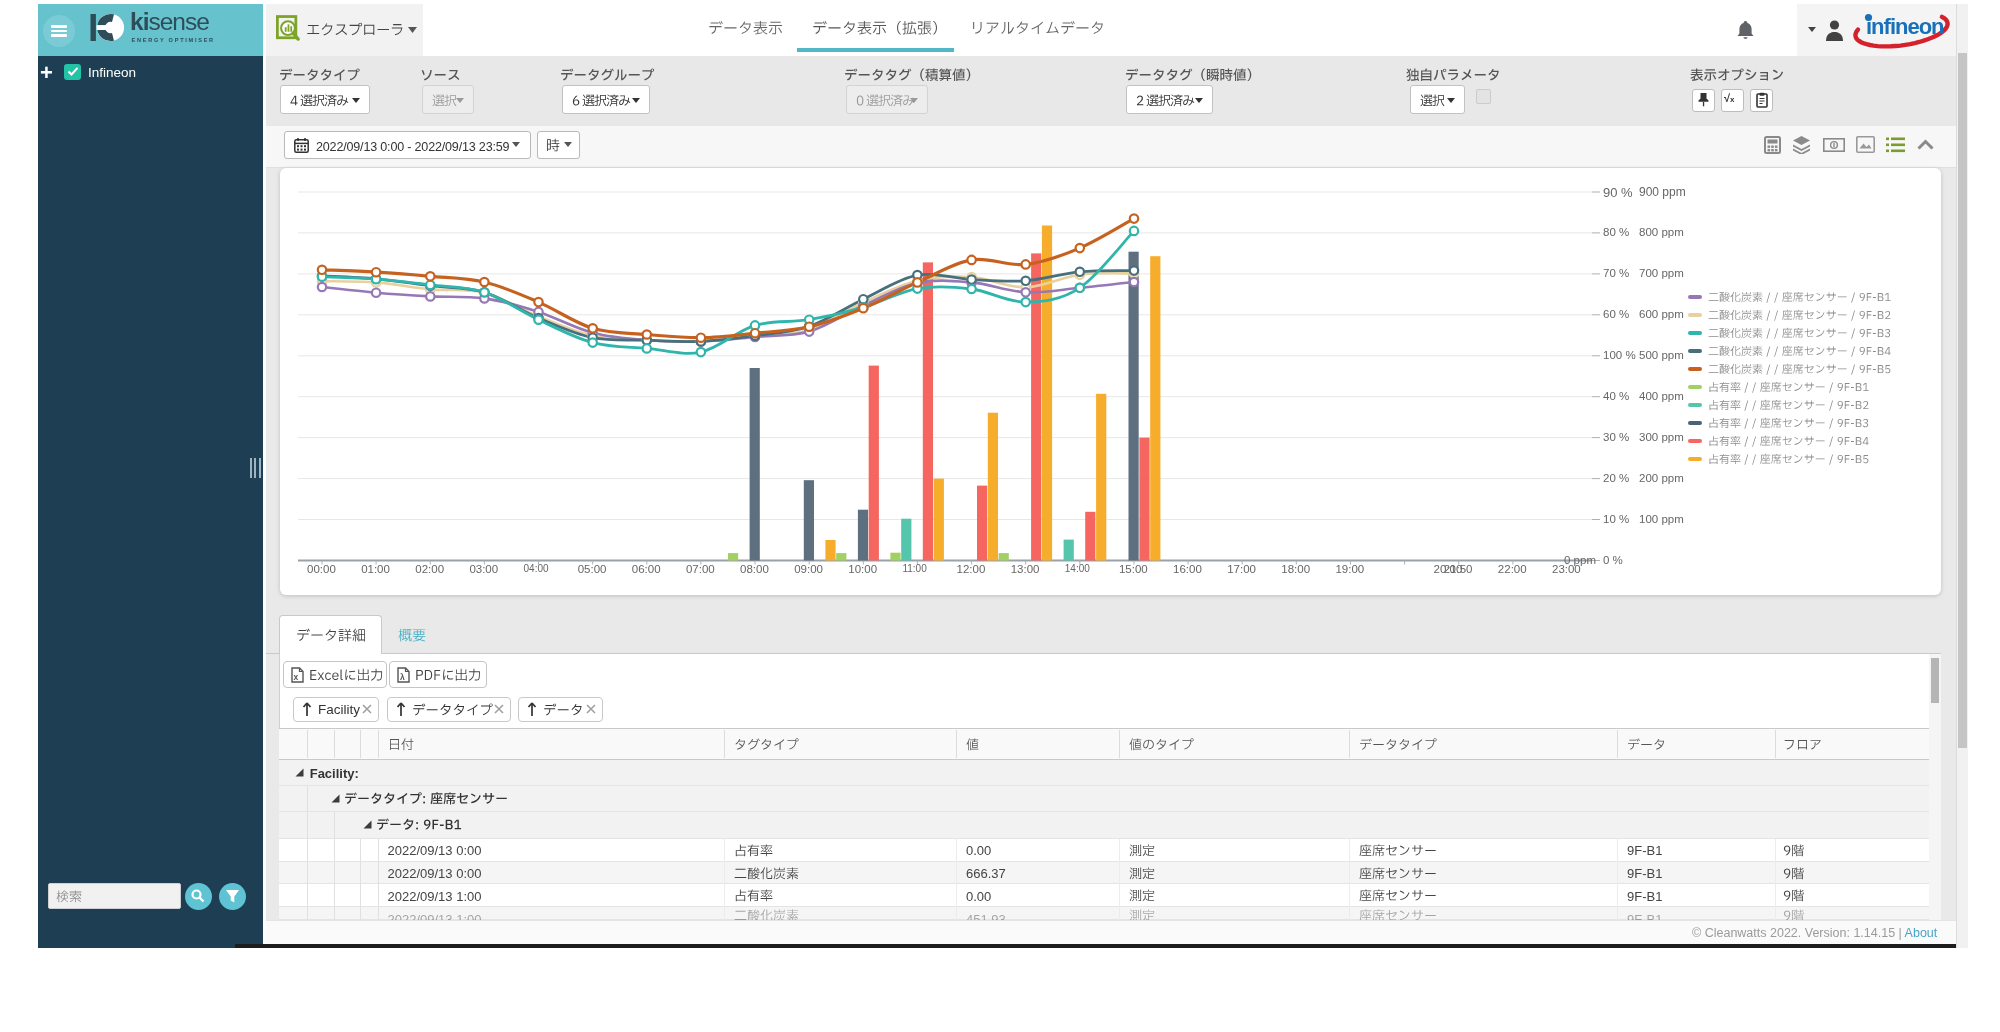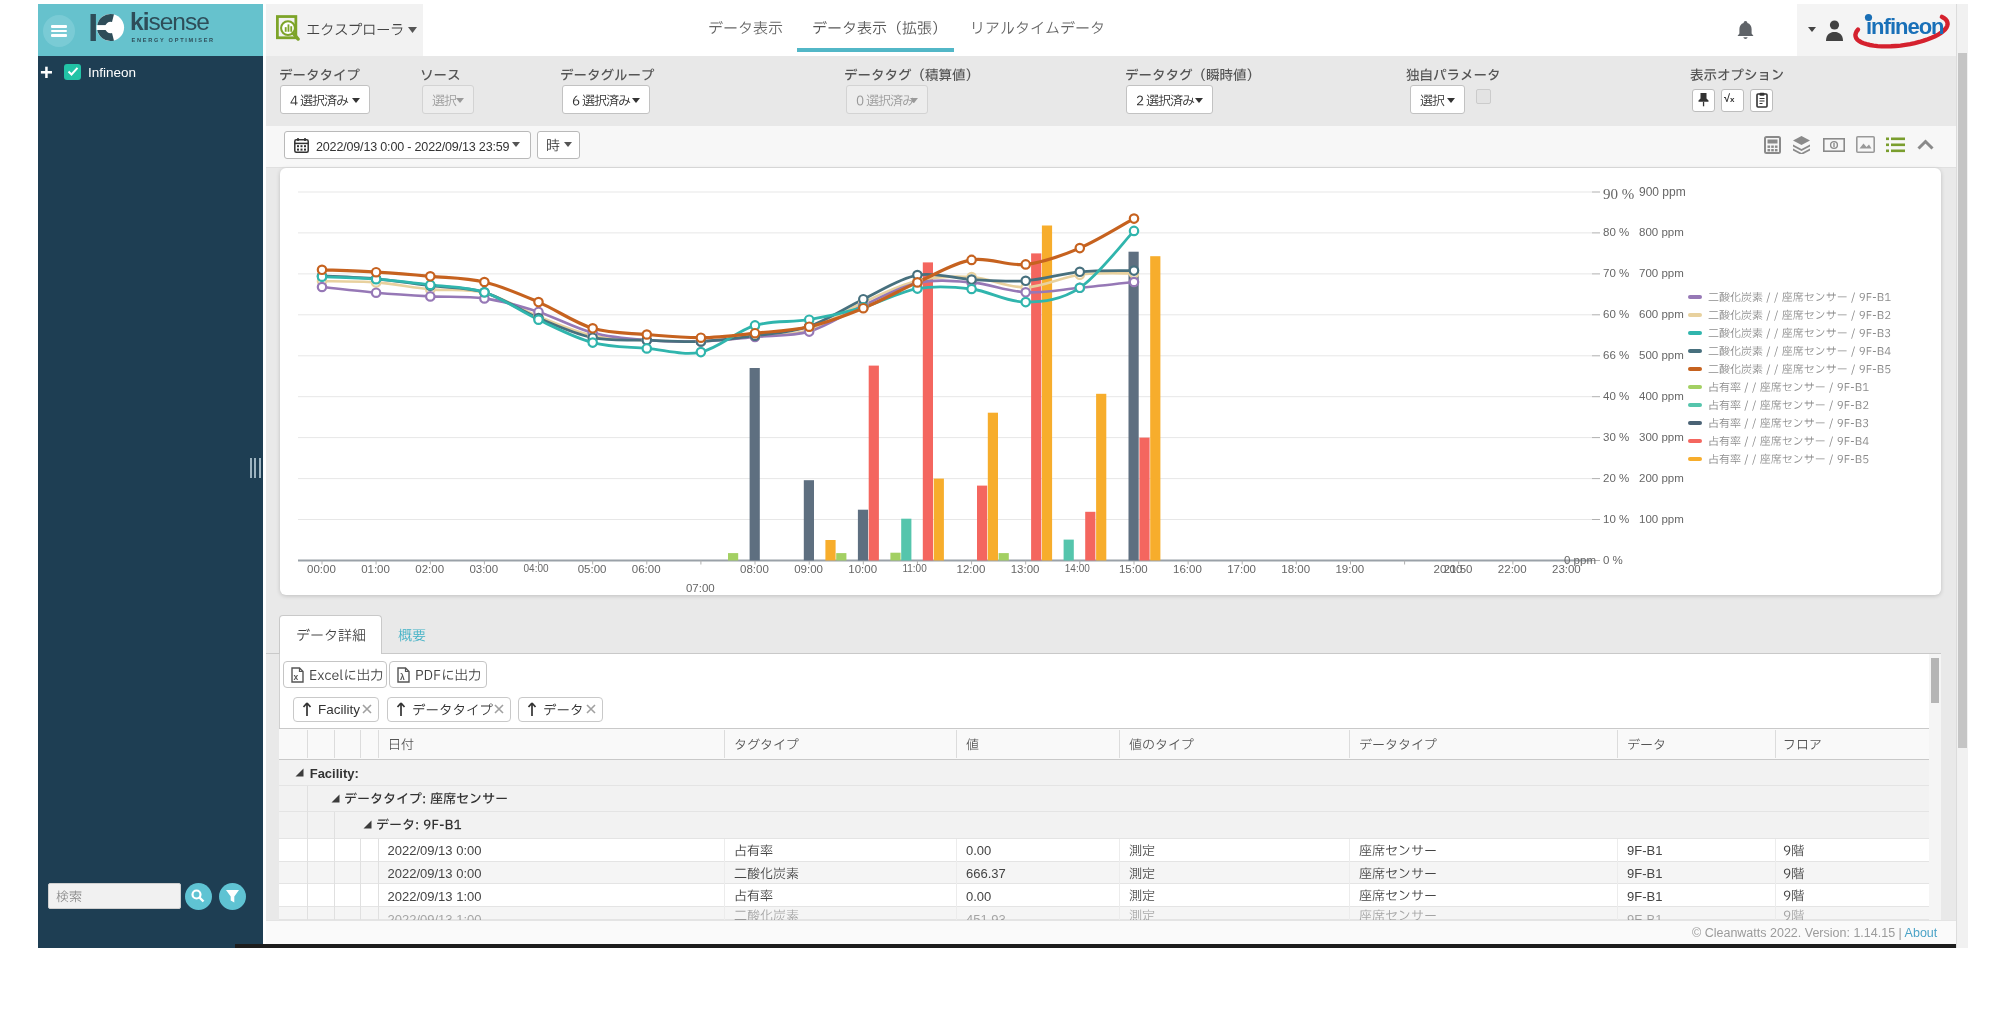--- a/index.html
+++ b/index.html
@@ -393,21 +393,21 @@
       <circle cx="799.8" cy="80.1" r="4.2" fill="#fff" stroke="#c6621f" stroke-width="2.2"></circle>
       <circle cx="854.0" cy="50.6" r="4.2" fill="#fff" stroke="#c6621f" stroke-width="2.2"></circle>
     </svg>
     <div style="position:absolute;left:307.0px;top:563px;font-family:'Liberation Sans', sans-serif;font-size:11.5px;font-weight:400;line-height:1.2;color:#666;white-space:nowrap;">00:00</div>
     <div style="position:absolute;left:361.13px;top:563px;font-family:'Liberation Sans', sans-serif;font-size:11.5px;font-weight:400;line-height:1.2;color:#666;white-space:nowrap;">01:00</div>
     <div style="position:absolute;left:415.26px;top:563px;font-family:'Liberation Sans', sans-serif;font-size:11.5px;font-weight:400;line-height:1.2;color:#666;white-space:nowrap;">02:00</div>
     <div style="position:absolute;left:469.39px;top:563px;font-family:'Liberation Sans', sans-serif;font-size:11.5px;font-weight:400;line-height:1.2;color:#666;white-space:nowrap;">03:00</div>
     <div style="position:absolute;left:523.52px;top:563px;font-family:'Liberation Sans', sans-serif;font-size:10px;font-weight:400;line-height:1.2;color:#666;white-space:nowrap;">04:00</div>
     <div style="position:absolute;left:577.6500000000001px;top:563px;font-family:'Liberation Sans', sans-serif;font-size:11.5px;font-weight:400;line-height:1.2;color:#666;white-space:nowrap;">05:00</div>
     <div style="position:absolute;left:631.78px;top:563px;font-family:'Liberation Sans', sans-serif;font-size:11.5px;font-weight:400;line-height:1.2;color:#666;white-space:nowrap;">06:00</div>
-    <div style="position:absolute;left:685.9100000000001px;top:582px;font-family:'Liberation Sans', sans-serif;font-size:11.5px;font-weight:400;line-height:1.2;color:#666;white-space:nowrap;">07:00</div>
+    <div style="position:absolute;left:685.9100000000001px;top:563px;font-family:'Liberation Sans', sans-serif;font-size:11.5px;font-weight:400;line-height:1.2;color:#666;white-space:nowrap;">07:00</div>
     <div style="position:absolute;left:740.04px;top:563px;font-family:'Liberation Sans', sans-serif;font-size:11.5px;font-weight:400;line-height:1.2;color:#666;white-space:nowrap;">08:00</div>
     <div style="position:absolute;left:794.1700000000001px;top:563px;font-family:'Liberation Sans', sans-serif;font-size:11.5px;font-weight:400;line-height:1.2;color:#666;white-space:nowrap;">09:00</div>
     <div style="position:absolute;left:848.3000000000001px;top:563px;font-family:'Liberation Sans', sans-serif;font-size:11.5px;font-weight:400;line-height:1.2;color:#666;white-space:nowrap;">10:00</div>
     <div style="position:absolute;left:902.4300000000001px;top:563px;font-family:'Liberation Sans', sans-serif;font-size:10px;font-weight:400;line-height:1.2;color:#666;white-space:nowrap;">11:00</div>
     <div style="position:absolute;left:956.5600000000001px;top:563px;font-family:'Liberation Sans', sans-serif;font-size:11.5px;font-weight:400;line-height:1.2;color:#666;white-space:nowrap;">12:00</div>
     <div style="position:absolute;left:1010.69px;top:563px;font-family:'Liberation Sans', sans-serif;font-size:11.5px;font-weight:400;line-height:1.2;color:#666;white-space:nowrap;">13:00</div>
     <div style="position:absolute;left:1064.8200000000002px;top:563px;font-family:'Liberation Sans', sans-serif;font-size:10px;font-weight:400;line-height:1.2;color:#666;white-space:nowrap;">14:00</div>
     <div style="position:absolute;left:1118.95px;top:563px;font-family:'Liberation Sans', sans-serif;font-size:11.5px;font-weight:400;line-height:1.2;color:#666;white-space:nowrap;">15:00</div>
     <div style="position:absolute;left:1173.08px;top:563px;font-family:'Liberation Sans', sans-serif;font-size:11.5px;font-weight:400;line-height:1.2;color:#666;white-space:nowrap;">16:00</div>
     <div style="position:absolute;left:1227.21px;top:563px;font-family:'Liberation Sans', sans-serif;font-size:11.5px;font-weight:400;line-height:1.2;color:#666;white-space:nowrap;">17:00</div>
@@ -420,29 +420,29 @@
     <div style="position:absolute;left:1603px;top:554.0px;font-family:'Liberation Sans', sans-serif;font-size:11.5px;font-weight:400;line-height:1.2;color:#666;white-space:nowrap;">0 %</div>
     <div style="position:absolute;left:1564px;top:554.0px;font-family:'Liberation Sans', sans-serif;font-size:11.5px;font-weight:400;line-height:1.2;color:#666;white-space:nowrap;">0 ppm</div>
     <div style="position:absolute;left:1603px;top:513.05px;font-family:'Liberation Sans', sans-serif;font-size:11.5px;font-weight:400;line-height:1.2;color:#666;white-space:nowrap;">10 %</div>
     <div style="position:absolute;left:1639px;top:513.05px;font-family:'Liberation Sans', sans-serif;font-size:11.5px;font-weight:400;line-height:1.2;color:#666;white-space:nowrap;">100 ppm</div>
     <div style="position:absolute;left:1603px;top:472.1px;font-family:'Liberation Sans', sans-serif;font-size:11.5px;font-weight:400;line-height:1.2;color:#666;white-space:nowrap;">20 %</div>
     <div style="position:absolute;left:1639px;top:472.1px;font-family:'Liberation Sans', sans-serif;font-size:11.5px;font-weight:400;line-height:1.2;color:#666;white-space:nowrap;">200 ppm</div>
     <div style="position:absolute;left:1603px;top:431.15px;font-family:'Liberation Sans', sans-serif;font-size:11.5px;font-weight:400;line-height:1.2;color:#666;white-space:nowrap;">30 %</div>
     <div style="position:absolute;left:1639px;top:431.15px;font-family:'Liberation Sans', sans-serif;font-size:11.5px;font-weight:400;line-height:1.2;color:#666;white-space:nowrap;">300 ppm</div>
     <div style="position:absolute;left:1603px;top:390.20000000000005px;font-family:'Liberation Sans', sans-serif;font-size:11.5px;font-weight:400;line-height:1.2;color:#666;white-space:nowrap;">40 %</div>
     <div style="position:absolute;left:1639px;top:390.20000000000005px;font-family:'Liberation Sans', sans-serif;font-size:11.5px;font-weight:400;line-height:1.2;color:#666;white-space:nowrap;">400 ppm</div>
-    <div style="position:absolute;left:1603px;top:349.25px;font-family:'Liberation Sans', sans-serif;font-size:11.5px;font-weight:400;line-height:1.2;color:#666;white-space:nowrap;">66 %</div>
+    <div style="position:absolute;left:1603px;top:349.25px;font-family:'Liberation Sans', sans-serif;font-size:11.5px;font-weight:400;line-height:1.2;color:#666;white-space:nowrap;">100 %</div>
     <div style="position:absolute;left:1639px;top:349.25px;font-family:'Liberation Sans', sans-serif;font-size:11.5px;font-weight:400;line-height:1.2;color:#666;white-space:nowrap;">500 ppm</div>
     <div style="position:absolute;left:1603px;top:308.3px;font-family:'Liberation Sans', sans-serif;font-size:11.5px;font-weight:400;line-height:1.2;color:#666;white-space:nowrap;">60 %</div>
     <div style="position:absolute;left:1639px;top:308.3px;font-family:'Liberation Sans', sans-serif;font-size:11.5px;font-weight:400;line-height:1.2;color:#666;white-space:nowrap;">600 ppm</div>
     <div style="position:absolute;left:1603px;top:267.35px;font-family:'Liberation Sans', sans-serif;font-size:11.5px;font-weight:400;line-height:1.2;color:#666;white-space:nowrap;">70 %</div>
     <div style="position:absolute;left:1639px;top:267.35px;font-family:'Liberation Sans', sans-serif;font-size:11.5px;font-weight:400;line-height:1.2;color:#666;white-space:nowrap;">700 ppm</div>
     <div style="position:absolute;left:1603px;top:226.40000000000003px;font-family:'Liberation Sans', sans-serif;font-size:11.5px;font-weight:400;line-height:1.2;color:#666;white-space:nowrap;">80 %</div>
     <div style="position:absolute;left:1639px;top:226.40000000000003px;font-family:'Liberation Sans', sans-serif;font-size:11.5px;font-weight:400;line-height:1.2;color:#666;white-space:nowrap;">800 ppm</div>
-    <div style="position:absolute;left:1603px;top:185.45000000000005px;font-family:Liberation Serif, serif;font-size:15px;font-weight:400;line-height:1.2;color:#666;white-space:nowrap;">90 %</div>
+    <div style="position:absolute;left:1603px;top:185.45000000000005px;font-family:Liberation Sans, sans-serif;font-size:13px;font-weight:400;line-height:1.2;color:#666;white-space:nowrap;">90 %</div>
     <div style="position:absolute;left:1639px;top:185.45000000000005px;font-family:'Liberation Sans', sans-serif;font-size:12px;font-weight:400;line-height:1.2;color:#666;white-space:nowrap;">900 ppm</div>
     <div style="position:absolute;left:1688px;top:295px;width:14px;height:3.6px;background:#9678b6;border-radius:2px;"></div>
     <svg style="position:absolute;left:1708.0px;top:288.9px;overflow:visible" width="183.2" height="15.9">
       <path transform="translate(0,12.1)" d="M9.7 -8V-7.3H1.3V-8ZM10.4 -1.1V-0.3H0.6V-1.1Z M16.1 -7.1Q16.3 -7.1 16.8 -7.1Q17.4 -8.1 17.9 -9.3L18.5 -9.2Q18.1 -8 17.5 -7.1Q19.2 -7.2 20.3 -7.4Q19.8 -8 19.3 -8.6L19.7 -8.9Q20.2 -8.5 20.6 -7.9Q21.1 -7.3 21.5 -6.7L21 -6.3L20.6 -6.9Q20.1 -6.8 19.6 -6.7V-5.3Q19.6 -5 19.7 -5Q19.8 -4.9 20 -4.9H20.9V-6L21.5 -5.8V-4.9Q21.5 -4.6 21.3 -4.5Q21.2 -4.3 20.9 -4.3H19.9Q19.4 -4.3 19.2 -4.5Q19 -4.7 19 -5.2V-6.7L18.2 -6.6Q18.1 -5.7 17.7 -5.1Q17.3 -4.4 16.4 -3.9L16 -4.4Q16.8 -4.8 17.2 -5.3Q17.5 -5.8 17.6 -6.5L16.4 -6.5L16.1 -6.5ZM16 -8.2H14.6V-6.9H15.7V0.1H12.5V0.9H11.8V-6.9H13V-8.2H11.5V-8.8H16ZM14 -8.2H13.5V-6.9H14ZM13 -6.3H12.5V-3.4Q12.8 -3.9 12.9 -4.6Q13 -5.2 13 -6.2ZM14.7 -3.5Q14 -3.5 14 -4.2V-6.3H13.5Q13.5 -5 13.4 -4.2Q13.2 -3.4 12.8 -2.8L12.5 -3.1V-2.3H15.1V-3.5ZM15.1 -4V-6.3H14.6V-4.4Q14.6 -4.2 14.6 -4.1Q14.7 -4 14.9 -4ZM21.4 0.9Q19.9 0.3 18.9 -0.5Q17.8 0.3 16 0.9L15.8 0.3Q17.4 -0.2 18.4 -0.9Q17.6 -1.6 17.1 -2.3Q16.7 -1.9 16.3 -1.7L15.9 -2.1Q17.3 -3.1 18 -4.6L18.6 -4.4Q18.4 -4 18.1 -3.5H20.9V-3Q20.4 -1.7 19.4 -0.9Q20.4 -0.2 21.7 0.3ZM18.9 -1.3Q19.7 -2 20.2 -2.9H17.7Q17.5 -2.7 17.5 -2.7Q18.1 -1.9 18.9 -1.3ZM12.5 -1.7V-0.5H15.1V-1.7Z M26.2 -9Q25.8 -7.6 25.1 -6.4V0.8H24.3V-5.4Q23.6 -4.4 22.8 -3.8L22.3 -4.4Q23.5 -5.4 24.3 -6.5Q25 -7.6 25.5 -9.3ZM31.6 -2.8 32.3 -2.6V-0.2Q32.3 0.2 32.1 0.3Q31.9 0.5 31.5 0.5H28.9Q28.1 0.5 27.7 0.2Q27.4 -0.1 27.4 -0.9V-9.2H28.1V-5.2Q29.2 -5.6 30.1 -6.2Q31.1 -6.8 31.8 -7.5L32.3 -6.9Q31.5 -6.3 30.4 -5.6Q29.3 -4.9 28.1 -4.4V-0.9Q28.1 -0.5 28.3 -0.3Q28.5 -0.2 29 -0.2H31.6Z M42.1 -8.9H42.8V-6.8H34.2V-8.9H34.9V-7.4H38.1V-9.2H38.8V-7.4H42.1ZM43.3 -5.2H35.1V-4.5Q35.1 -2.7 34.9 -1.5Q34.6 -0.2 34 0.8L33.4 0.3Q34 -0.6 34.2 -1.7Q34.4 -2.8 34.4 -4.5V-5.9H43.3ZM39.6 -3.1Q39.6 -2.4 40 -1.8Q40.3 -1.2 41.2 -0.7Q42 -0.3 43.4 0.2L43.1 0.8Q41.2 0.2 40.3 -0.5Q39.4 -1.3 39.3 -2.2H39.2Q39.1 -1.3 38.2 -0.5Q37.3 0.2 35.5 0.8L35.2 0.2Q36.6 -0.3 37.4 -0.7Q38.2 -1.2 38.5 -1.8Q38.9 -2.4 38.9 -3.1V-4.7H39.6ZM40.9 -2.1Q41.3 -2.5 41.6 -3.1Q42 -3.7 42.1 -4.3L42.8 -4.1Q42.6 -3.5 42.2 -2.8Q41.9 -2.2 41.5 -1.7ZM35.7 -2Q36.1 -2.4 36.5 -3Q36.8 -3.6 37 -4.2L37.7 -3.9Q37.4 -3.3 37.1 -2.7Q36.7 -2.1 36.2 -1.6Z M49.8 -5.4H54.5V-4.8H49.9Q48.9 -4 48 -3.4Q48.6 -3.1 49 -2.8Q50.3 -3.6 51.5 -4.7L52 -4.3Q50.7 -3.1 49.2 -2.3Q51.1 -2.4 52.7 -2.5Q52.4 -2.8 51.9 -3.2L52.3 -3.6Q53.4 -2.8 54.3 -1.7L53.8 -1.4Q53.5 -1.7 53.2 -2Q51.3 -1.8 49.8 -1.8V0.8H49.1V-1.7Q46.7 -1.6 44.8 -1.6L44.7 -2.2Q46.6 -2.2 48 -2.3Q48.1 -2.3 48.2 -2.4Q48.3 -2.4 48.4 -2.5Q47.2 -3.2 45.9 -3.9L46.3 -4.4Q46.9 -4 47.4 -3.8Q48.3 -4.3 48.9 -4.8H44.5V-5.4H49.1V-6.3H45.2V-6.9H49.1V-7.8H44.8V-8.3H49.1V-9.2H49.8V-8.3H54.1V-7.8H49.8V-6.9H53.6V-6.3H49.8ZM51.3 -1.3Q52.9 -0.7 54.3 0.1L54 0.6Q52.7 -0.1 50.9 -0.8ZM44.7 0Q46.4 -0.6 47.5 -1.3L47.9 -0.9Q46.9 -0.1 45.1 0.6Z M59.2 1.7H58.4L61.4 -8.5H62.2Z M66.9 1.7H66.2L69.2 -8.5H70Z M75.8 -7.7V-6.1Q75.8 -3.7 75.6 -2.1Q75.3 -0.5 74.8 0.7L74.2 0.1Q74.7 -0.9 74.9 -2.3Q75.1 -3.8 75.1 -6.1V-8.3H79.2V-9.3H80V-8.3H84.2V-7.7ZM80.3 -2V-0.3H84.2V0.3H75.7V-0.3H79.6V-2H76.3V-2.7H79.6V-7.1H80.3V-2.7H83.8V-2ZM78 -6.8V-6.5Q78 -5.7 77.8 -5L77.8 -5L77.9 -5.1Q78 -5.2 78.1 -5.2Q78.2 -5.2 78.3 -5.1L79.4 -3.8L78.9 -3.4L77.8 -4.8Q77.8 -4.8 77.7 -4.8Q77.7 -4.8 77.7 -4.7Q77.2 -4 76.4 -3.3L76 -3.8Q76.8 -4.4 77.1 -5Q77.4 -5.6 77.4 -6.5V-6.8ZM82.6 -6.8V-6.5Q82.6 -5.7 82.3 -5L82.4 -5L82.5 -5.1Q82.6 -5.2 82.7 -5.2Q82.7 -5.2 82.8 -5.1L84.1 -3.8L83.7 -3.3L82.3 -4.8Q82.2 -4.8 82.2 -4.7Q82 -4.3 81.7 -4Q81.4 -3.7 80.9 -3.3L80.5 -3.9Q81.3 -4.5 81.6 -5Q81.9 -5.6 81.9 -6.5V-6.8Z M91 -8.4H95.2V-7.7H86.8V-5.4Q86.8 -1.4 85.7 0.7L85.2 0.2Q85.6 -0.8 85.9 -2.2Q86.1 -3.6 86.1 -5.4V-8.4H90.2V-9.2H91ZM93.3 -7.3V-6.2H95.2V-5.6H93.3V-3.9H91.4V-2.9H94.4V-0.3Q94.4 -0 94.3 0.1Q94.1 0.3 93.8 0.3H92.5L92.4 -0.3H93.8V-2.3H91.4V0.9H90.7V-2.3H88.4V0.4H87.8V-2.9H90.7V-3.9H88.8V-5.6H87.2V-6.2H88.8V-7.3H89.5V-6.2H92.7V-7.3ZM89.5 -4.5H92.7V-5.6H89.5Z M99.9 -1.9Q99.9 -1.3 100.2 -1Q100.5 -0.7 101.2 -0.7H105.1V0H101.2Q100.1 0 99.6 -0.5Q99.2 -0.9 99.2 -1.9V-5.2L96.7 -4.8L96.6 -5.5L99.2 -5.9V-8.6H99.9V-6L105.5 -6.9L105.6 -6.2Q105.2 -5.1 104.4 -4.2Q103.6 -3.4 102.4 -2.6L101.9 -3.3Q103 -3.9 103.6 -4.6Q104.3 -5.2 104.8 -6L99.9 -5.3Z M111.8 -5.6Q110.2 -6.7 108.4 -7.5L108.8 -8.2Q110.6 -7.3 112.2 -6.3ZM108.5 -1Q110.4 -1.3 111.8 -2Q113.2 -2.7 114.1 -3.9Q115.1 -5 115.8 -6.8L116.5 -6.3Q115.4 -3.7 113.6 -2.2Q111.7 -0.7 108.7 -0.2Z M127.9 -6.5V-5.7H125.8V-4.8Q125.8 -2.7 124.8 -1.5Q123.8 -0.3 121.8 0.3L121.5 -0.5Q122.7 -0.8 123.5 -1.3Q124.3 -1.9 124.7 -2.7Q125 -3.5 125 -4.8V-5.7H121.4V-3.1H120.6V-5.7H118.6V-6.5H120.6V-8.6H121.4V-6.5H125V-8.7H125.8V-6.5Z M138.6 -3.8H129.8V-4.6H138.6Z M144 1.7H143.2L146.2 -8.5H147Z M152.8 0Q153.7 -0.7 154.3 -1.3Q154.9 -1.9 155.3 -2.6Q155.7 -3.3 155.9 -4.2L155.9 -4.2Q155.2 -3.1 153.9 -3.1Q153.3 -3.1 152.7 -3.4Q152.2 -3.7 151.9 -4.2Q151.6 -4.8 151.6 -5.5Q151.6 -6.3 151.9 -6.9Q152.2 -7.5 152.8 -7.9Q153.4 -8.2 154.2 -8.2Q155 -8.2 155.6 -7.8Q156.3 -7.5 156.6 -6.8Q156.9 -6.1 156.9 -5.1Q156.9 -4 156.5 -3Q156.1 -2 155.4 -1.2Q154.7 -0.5 154 0ZM155.9 -5.6V-5.7Q155.9 -6.5 155.5 -7Q155 -7.4 154.2 -7.4Q153.4 -7.4 153 -7Q152.5 -6.5 152.5 -5.7V-5.6Q152.5 -4.7 153 -4.3Q153.4 -3.8 154.2 -3.8Q155.1 -3.8 155.5 -4.3Q155.9 -4.7 155.9 -5.6Z M159.7 -3.7V0H158.8V-8.1H163.5V-7.2H159.7V-4.5H163.2V-3.7Z M167.9 -3H164.9V-4H167.9Z M169.8 0V-8.1H173.1Q174.1 -8.1 174.7 -7.5Q175.3 -6.9 175.3 -6Q175.3 -5.2 174.9 -4.8Q174.5 -4.4 174 -4.3V-4.2Q174.3 -4.2 174.7 -4Q175 -3.8 175.3 -3.4Q175.5 -2.9 175.5 -2.3Q175.5 -1.7 175.3 -1.1Q175 -0.6 174.5 -0.3Q174.1 0 173.5 0ZM173 -4.6Q173.6 -4.6 173.9 -4.9Q174.3 -5.2 174.3 -5.7V-6.1Q174.3 -6.6 173.9 -6.9Q173.6 -7.2 173 -7.2H170.8V-4.6ZM173.2 -0.8Q173.8 -0.8 174.2 -1.1Q174.5 -1.5 174.5 -2.1V-2.5Q174.5 -3.1 174.2 -3.4Q173.8 -3.8 173.2 -3.8H170.8V-0.8Z M182.6 -0.8V0H177.3V-0.8H179.6V-7.4H179.5L177.4 -5.5L176.9 -6.1L179 -8.1H180.5V-0.8Z" fill="#8a8a8a"></path>
     </svg>
     <div style="position:absolute;left:1688px;top:313px;width:14px;height:3.6px;background:#e8d19e;border-radius:2px;"></div>
     <svg style="position:absolute;left:1708.0px;top:306.9px;overflow:visible" width="183.2" height="15.9">
       <path transform="translate(0,12.1)" d="M9.7 -8V-7.3H1.3V-8ZM10.4 -1.1V-0.3H0.6V-1.1Z M16.1 -7.1Q16.3 -7.1 16.8 -7.1Q17.4 -8.1 17.9 -9.3L18.5 -9.2Q18.1 -8 17.5 -7.1Q19.2 -7.2 20.3 -7.4Q19.8 -8 19.3 -8.6L19.7 -8.9Q20.2 -8.5 20.6 -7.9Q21.1 -7.3 21.5 -6.7L21 -6.3L20.6 -6.9Q20.1 -6.8 19.6 -6.7V-5.3Q19.6 -5 19.7 -5Q19.8 -4.9 20 -4.9H20.9V-6L21.5 -5.8V-4.9Q21.5 -4.6 21.3 -4.5Q21.2 -4.3 20.9 -4.3H19.9Q19.4 -4.3 19.2 -4.5Q19 -4.7 19 -5.2V-6.7L18.2 -6.6Q18.1 -5.7 17.7 -5.1Q17.3 -4.4 16.4 -3.9L16 -4.4Q16.8 -4.8 17.2 -5.3Q17.5 -5.8 17.6 -6.5L16.4 -6.5L16.1 -6.5ZM16 -8.2H14.6V-6.9H15.7V0.1H12.5V0.9H11.8V-6.9H13V-8.2H11.5V-8.8H16ZM14 -8.2H13.5V-6.9H14ZM13 -6.3H12.5V-3.4Q12.8 -3.9 12.9 -4.6Q13 -5.2 13 -6.2ZM14.7 -3.5Q14 -3.5 14 -4.2V-6.3H13.5Q13.5 -5 13.4 -4.2Q13.2 -3.4 12.8 -2.8L12.5 -3.1V-2.3H15.1V-3.5ZM15.1 -4V-6.3H14.6V-4.4Q14.6 -4.2 14.6 -4.1Q14.7 -4 14.9 -4ZM21.4 0.9Q19.9 0.3 18.9 -0.5Q17.8 0.3 16 0.9L15.8 0.3Q17.4 -0.2 18.4 -0.9Q17.6 -1.6 17.1 -2.3Q16.7 -1.9 16.3 -1.7L15.9 -2.1Q17.3 -3.1 18 -4.6L18.6 -4.4Q18.4 -4 18.1 -3.5H20.9V-3Q20.4 -1.7 19.4 -0.9Q20.4 -0.2 21.7 0.3ZM18.9 -1.3Q19.7 -2 20.2 -2.9H17.7Q17.5 -2.7 17.5 -2.7Q18.1 -1.9 18.9 -1.3ZM12.5 -1.7V-0.5H15.1V-1.7Z M26.2 -9Q25.8 -7.6 25.1 -6.4V0.8H24.3V-5.4Q23.6 -4.4 22.8 -3.8L22.3 -4.4Q23.5 -5.4 24.3 -6.5Q25 -7.6 25.5 -9.3ZM31.6 -2.8 32.3 -2.6V-0.2Q32.3 0.2 32.1 0.3Q31.9 0.5 31.5 0.5H28.9Q28.1 0.5 27.7 0.2Q27.4 -0.1 27.4 -0.9V-9.2H28.1V-5.2Q29.2 -5.6 30.1 -6.2Q31.1 -6.8 31.8 -7.5L32.3 -6.9Q31.5 -6.3 30.4 -5.6Q29.3 -4.9 28.1 -4.4V-0.9Q28.1 -0.5 28.3 -0.3Q28.5 -0.2 29 -0.2H31.6Z M42.1 -8.9H42.8V-6.8H34.2V-8.9H34.9V-7.4H38.1V-9.2H38.8V-7.4H42.1ZM43.3 -5.2H35.1V-4.5Q35.1 -2.7 34.9 -1.5Q34.6 -0.2 34 0.8L33.4 0.3Q34 -0.6 34.2 -1.7Q34.4 -2.8 34.4 -4.5V-5.9H43.3ZM39.6 -3.1Q39.6 -2.4 40 -1.8Q40.3 -1.2 41.2 -0.7Q42 -0.3 43.4 0.2L43.1 0.8Q41.2 0.2 40.3 -0.5Q39.4 -1.3 39.3 -2.2H39.2Q39.1 -1.3 38.2 -0.5Q37.3 0.2 35.5 0.8L35.2 0.2Q36.6 -0.3 37.4 -0.7Q38.2 -1.2 38.5 -1.8Q38.9 -2.4 38.9 -3.1V-4.7H39.6ZM40.9 -2.1Q41.3 -2.5 41.6 -3.1Q42 -3.7 42.1 -4.3L42.8 -4.1Q42.6 -3.5 42.2 -2.8Q41.9 -2.2 41.5 -1.7ZM35.7 -2Q36.1 -2.4 36.5 -3Q36.8 -3.6 37 -4.2L37.7 -3.9Q37.4 -3.3 37.1 -2.7Q36.7 -2.1 36.2 -1.6Z M49.8 -5.4H54.5V-4.8H49.9Q48.9 -4 48 -3.4Q48.6 -3.1 49 -2.8Q50.3 -3.6 51.5 -4.7L52 -4.3Q50.7 -3.1 49.2 -2.3Q51.1 -2.4 52.7 -2.5Q52.4 -2.8 51.9 -3.2L52.3 -3.6Q53.4 -2.8 54.3 -1.7L53.8 -1.4Q53.5 -1.7 53.2 -2Q51.3 -1.8 49.8 -1.8V0.8H49.1V-1.7Q46.7 -1.6 44.8 -1.6L44.7 -2.2Q46.6 -2.2 48 -2.3Q48.1 -2.3 48.2 -2.4Q48.3 -2.4 48.4 -2.5Q47.2 -3.2 45.9 -3.9L46.3 -4.4Q46.9 -4 47.4 -3.8Q48.3 -4.3 48.9 -4.8H44.5V-5.4H49.1V-6.3H45.2V-6.9H49.1V-7.8H44.8V-8.3H49.1V-9.2H49.8V-8.3H54.1V-7.8H49.8V-6.9H53.6V-6.3H49.8ZM51.3 -1.3Q52.9 -0.7 54.3 0.1L54 0.6Q52.7 -0.1 50.9 -0.8ZM44.7 0Q46.4 -0.6 47.5 -1.3L47.9 -0.9Q46.9 -0.1 45.1 0.6Z M59.2 1.7H58.4L61.4 -8.5H62.2Z M66.9 1.7H66.2L69.2 -8.5H70Z M75.8 -7.7V-6.1Q75.8 -3.7 75.6 -2.1Q75.3 -0.5 74.8 0.7L74.2 0.1Q74.7 -0.9 74.9 -2.3Q75.1 -3.8 75.1 -6.1V-8.3H79.2V-9.3H80V-8.3H84.2V-7.7ZM80.3 -2V-0.3H84.2V0.3H75.7V-0.3H79.6V-2H76.3V-2.7H79.6V-7.1H80.3V-2.7H83.8V-2ZM78 -6.8V-6.5Q78 -5.7 77.8 -5L77.8 -5L77.9 -5.1Q78 -5.2 78.1 -5.2Q78.2 -5.2 78.3 -5.1L79.4 -3.8L78.9 -3.4L77.8 -4.8Q77.8 -4.8 77.7 -4.8Q77.7 -4.8 77.7 -4.7Q77.2 -4 76.4 -3.3L76 -3.8Q76.8 -4.4 77.1 -5Q77.4 -5.6 77.4 -6.5V-6.8ZM82.6 -6.8V-6.5Q82.6 -5.7 82.3 -5L82.4 -5L82.5 -5.1Q82.6 -5.2 82.7 -5.2Q82.7 -5.2 82.8 -5.1L84.1 -3.8L83.7 -3.3L82.3 -4.8Q82.2 -4.8 82.2 -4.7Q82 -4.3 81.7 -4Q81.4 -3.7 80.9 -3.3L80.5 -3.9Q81.3 -4.5 81.6 -5Q81.9 -5.6 81.9 -6.5V-6.8Z M91 -8.4H95.2V-7.7H86.8V-5.4Q86.8 -1.4 85.7 0.7L85.2 0.2Q85.6 -0.8 85.9 -2.2Q86.1 -3.6 86.1 -5.4V-8.4H90.2V-9.2H91ZM93.3 -7.3V-6.2H95.2V-5.6H93.3V-3.9H91.4V-2.9H94.4V-0.3Q94.4 -0 94.3 0.1Q94.1 0.3 93.8 0.3H92.5L92.4 -0.3H93.8V-2.3H91.4V0.9H90.7V-2.3H88.4V0.4H87.8V-2.9H90.7V-3.9H88.8V-5.6H87.2V-6.2H88.8V-7.3H89.5V-6.2H92.7V-7.3ZM89.5 -4.5H92.7V-5.6H89.5Z M99.9 -1.9Q99.9 -1.3 100.2 -1Q100.5 -0.7 101.2 -0.7H105.1V0H101.2Q100.1 0 99.6 -0.5Q99.2 -0.9 99.2 -1.9V-5.2L96.7 -4.8L96.6 -5.5L99.2 -5.9V-8.6H99.9V-6L105.5 -6.9L105.6 -6.2Q105.2 -5.1 104.4 -4.2Q103.6 -3.4 102.4 -2.6L101.9 -3.3Q103 -3.9 103.6 -4.6Q104.3 -5.2 104.8 -6L99.9 -5.3Z M111.8 -5.6Q110.2 -6.7 108.4 -7.5L108.8 -8.2Q110.6 -7.3 112.2 -6.3ZM108.5 -1Q110.4 -1.3 111.8 -2Q113.2 -2.7 114.1 -3.9Q115.1 -5 115.8 -6.8L116.5 -6.3Q115.4 -3.7 113.6 -2.2Q111.7 -0.7 108.7 -0.2Z M127.9 -6.5V-5.7H125.8V-4.8Q125.8 -2.7 124.8 -1.5Q123.8 -0.3 121.8 0.3L121.5 -0.5Q122.7 -0.8 123.5 -1.3Q124.3 -1.9 124.7 -2.7Q125 -3.5 125 -4.8V-5.7H121.4V-3.1H120.6V-5.7H118.6V-6.5H120.6V-8.6H121.4V-6.5H125V-8.7H125.8V-6.5Z M138.6 -3.8H129.8V-4.6H138.6Z M144 1.7H143.2L146.2 -8.5H147Z M152.8 0Q153.7 -0.7 154.3 -1.3Q154.9 -1.9 155.3 -2.6Q155.7 -3.3 155.9 -4.2L155.9 -4.2Q155.2 -3.1 153.9 -3.1Q153.3 -3.1 152.7 -3.4Q152.2 -3.7 151.9 -4.2Q151.6 -4.8 151.6 -5.5Q151.6 -6.3 151.9 -6.9Q152.2 -7.5 152.8 -7.9Q153.4 -8.2 154.2 -8.2Q155 -8.2 155.6 -7.8Q156.3 -7.5 156.6 -6.8Q156.9 -6.1 156.9 -5.1Q156.9 -4 156.5 -3Q156.1 -2 155.4 -1.2Q154.7 -0.5 154 0ZM155.9 -5.6V-5.7Q155.9 -6.5 155.5 -7Q155 -7.4 154.2 -7.4Q153.4 -7.4 153 -7Q152.5 -6.5 152.5 -5.7V-5.6Q152.5 -4.7 153 -4.3Q153.4 -3.8 154.2 -3.8Q155.1 -3.8 155.5 -4.3Q155.9 -4.7 155.9 -5.6Z M159.7 -3.7V0H158.8V-8.1H163.5V-7.2H159.7V-4.5H163.2V-3.7Z M167.9 -3H164.9V-4H167.9Z M169.8 0V-8.1H173.1Q174.1 -8.1 174.7 -7.5Q175.3 -6.9 175.3 -6Q175.3 -5.2 174.9 -4.8Q174.5 -4.4 174 -4.3V-4.2Q174.3 -4.2 174.7 -4Q175 -3.8 175.3 -3.4Q175.5 -2.9 175.5 -2.3Q175.5 -1.7 175.3 -1.1Q175 -0.6 174.5 -0.3Q174.1 0 173.5 0ZM173 -4.6Q173.6 -4.6 173.9 -4.9Q174.3 -5.2 174.3 -5.7V-6.1Q174.3 -6.6 173.9 -6.9Q173.6 -7.2 173 -7.2H170.8V-4.6ZM173.2 -0.8Q173.8 -0.8 174.2 -1.1Q174.5 -1.5 174.5 -2.1V-2.5Q174.5 -3.1 174.2 -3.4Q173.8 -3.8 173.2 -3.8H170.8V-0.8Z M177.2 0V-0.9L179.8 -3.4Q181.1 -4.7 181.1 -5.7V-5.9Q181.1 -6.6 180.7 -7Q180.4 -7.4 179.6 -7.4Q178.3 -7.4 177.9 -6L177.1 -6.3Q177.4 -7.1 178 -7.7Q178.6 -8.2 179.7 -8.2Q180.4 -8.2 181 -7.9Q181.5 -7.6 181.8 -7.1Q182.1 -6.6 182.1 -5.9Q182.1 -5 181.7 -4.3Q181.2 -3.6 180.4 -2.8L178.2 -0.8H182.4V0Z" fill="#8a8a8a"></path>
     </svg>
     <div style="position:absolute;left:1688px;top:331px;width:14px;height:3.6px;background:#30b5ad;border-radius:2px;"></div>

